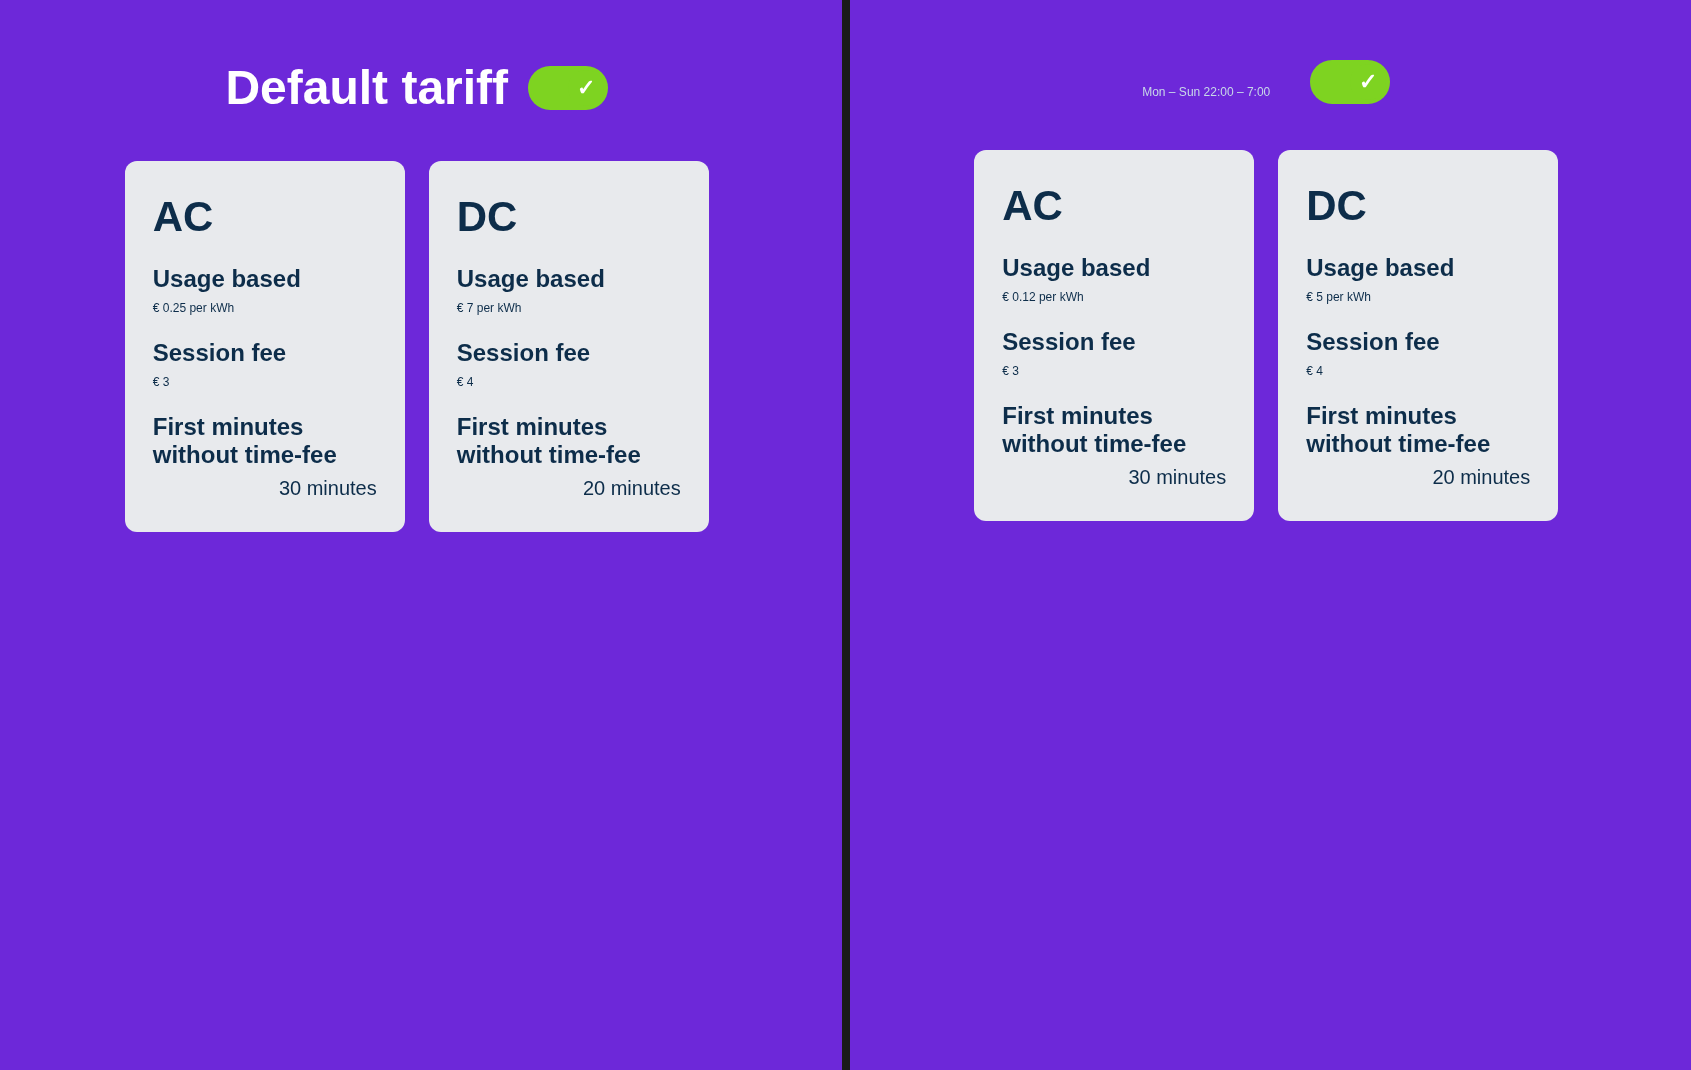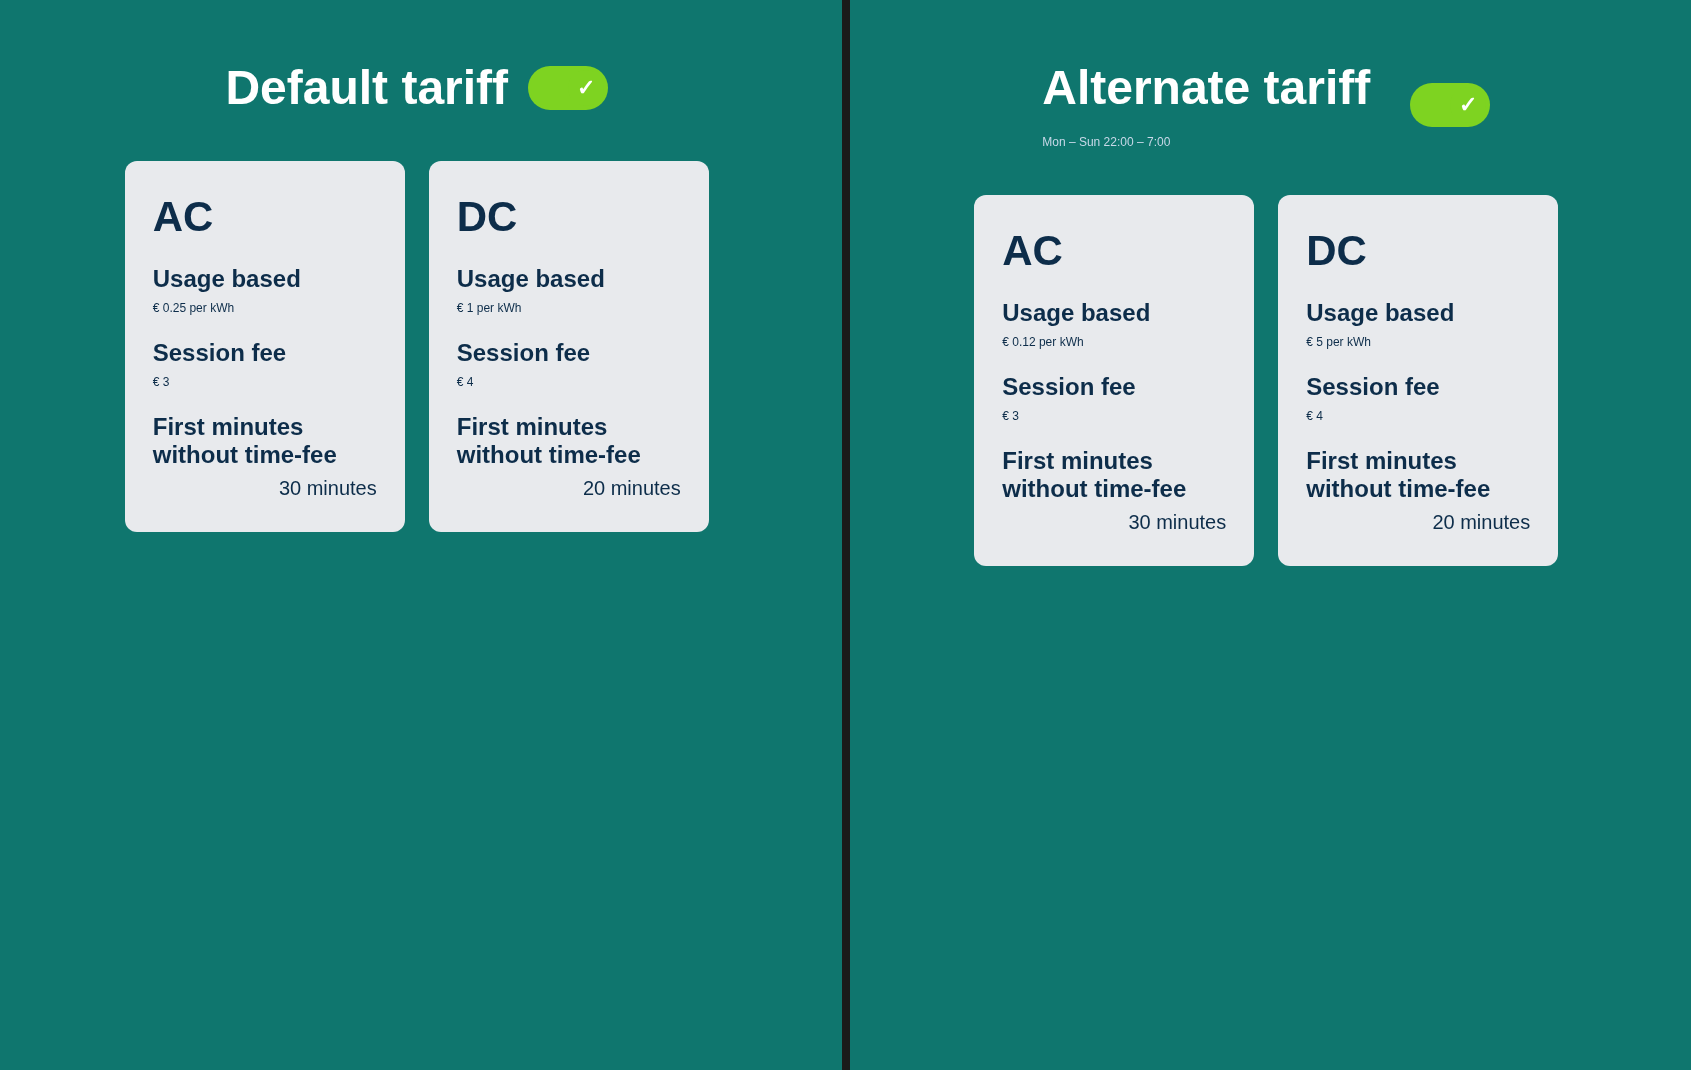--- a/index.html
+++ b/index.html
@@ -17,21 +17,21 @@
       width: 1691px;
       min-height: 1070px;
     }
 
     .half {
       flex: 1;
       display: flex;
       flex-direction: column;
       align-items: center;
       padding: 60px 40px 60px 32px;
-      background-color: #0f766e;
+      background-color: #6d28d9;
     }
 
     .divider {
       width: 8px;
       background-color: #1a1a1a;
       flex-shrink: 0;
     }
 
     .section-header {
       display: flex;
@@ -167,37 +167,36 @@
         <div class="card-section-value">€ 0.25 per kWh</div>
         <div class="card-section-label">Session fee</div>
         <div class="card-section-value">€ 3</div>
         <div class="card-section-label">First minutes without time-fee</div>
         <div class="card-section-value-last">30 minutes</div>
       </div>
 
       <div class="card">
         <div class="card-type">DC</div>
         <div class="card-section-label">Usage based</div>
-        <div class="card-section-value">€ 1 per kWh</div>
+        <div class="card-section-value">€ 7 per kWh</div>
         <div class="card-section-label">Session fee</div>
         <div class="card-section-value">€ 4</div>
         <div class="card-section-label">First minutes without time-fee</div>
         <div class="card-section-value-last">20 minutes</div>
       </div>
 
     </div>
   </div>
 
   <div class="divider"></div>
 
   <div class="half">
     <div class="section-header">
       <div class="section-title-row">
         <div style="display:flex; flex-direction:column; align-items:flex-start;">
-          <span class="section-title">Alternate tariff</span>
           <span class="section-subtitle">Mon – Sun 22:00 – 7:00</span>
         </div>
         <div class="toggle" style="margin-left:20px; align-self:center;">
           <div class="toggle-knob">
             <span class="toggle-check">✓</span>
           </div>
         </div>
       </div>
     </div>
 

